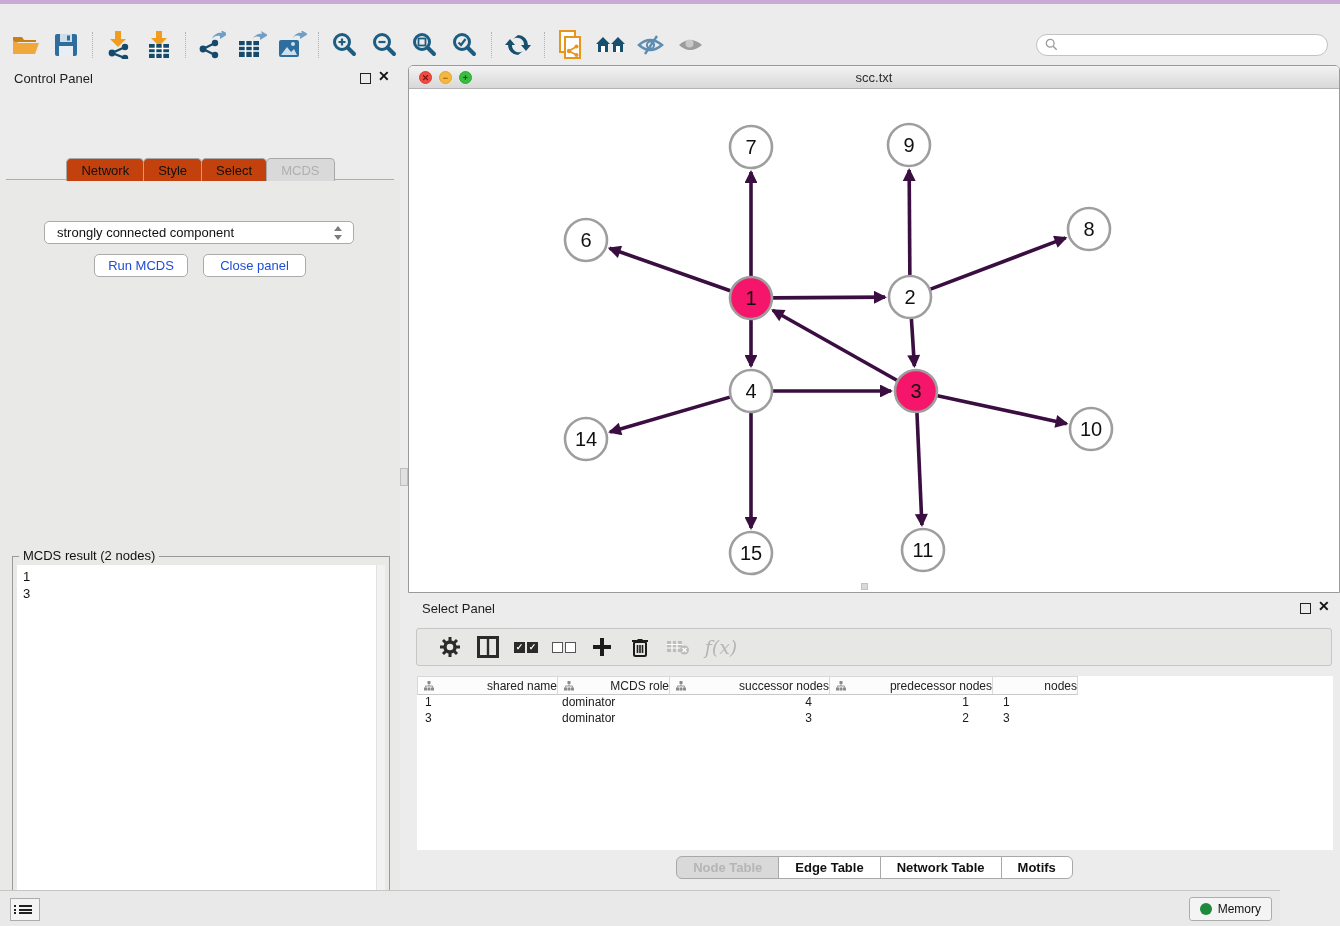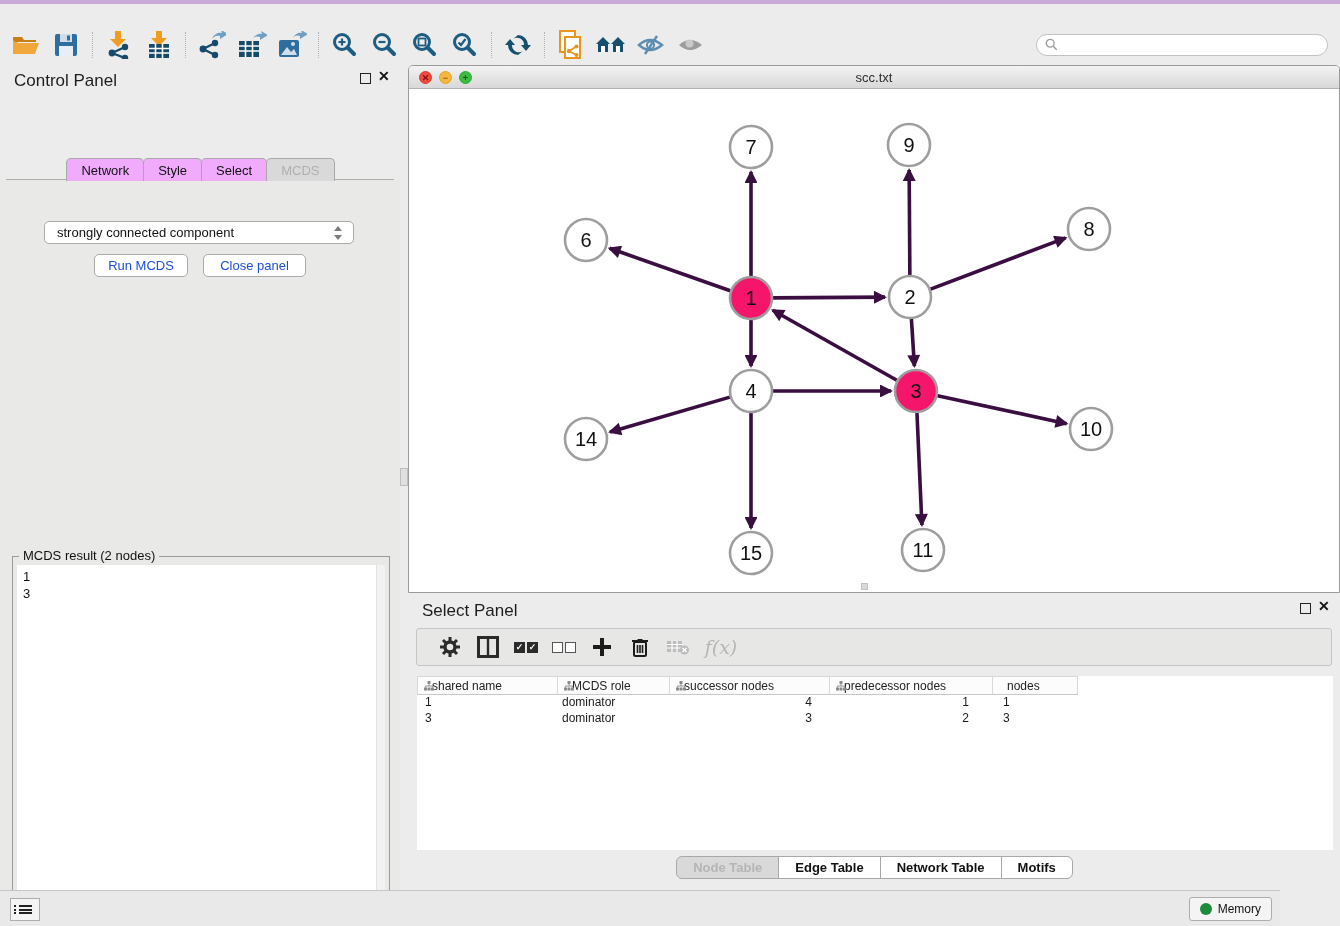--- a/index.html
+++ b/index.html
@@ -17,27 +17,27 @@
   .toolbar { position:absolute; left:0; top:28px; width:1340px; height:34px; background:#ececec; display:flex; align-items:center; }
   .tb-icon { width:40px; height:30px; display:flex; align-items:center; justify-content:center; position:relative; }
   .tb-sep { width:1px; height:26px; border-left:1px dotted #b2b2b2; margin:0 6px; }
   .search-wrap { margin-left:auto; margin-right:12px; position:relative; }
   .search-input { width:292px; height:22px; border:1px solid #c2c2c2; border-radius:12px; background:#ffffff; padding:0 8px 0 26px; font-size:12px; outline:none; color:#333; }
   .search-glass { position:absolute; left:9px; top:4px; width:13px; height:13px; }
 
   
   .cpanel { position:absolute; left:0; top:62px; width:400px; height:828px; background:#ececec; }
   .cpanel-header { position:absolute; left:0; top:0; width:400px; height:33px; }
-  .panel-title { position:absolute; left:14px; top:9px; font-size:17px; color:#1d1d1d; }
+  .panel-title { position:absolute; left:14px; top:9px; font-size:13px; color:#1d1d1d; }
   .float-box { position:absolute; top:11px; width:11px; height:11px; border:1.5px solid #222; background:transparent; }
   .close-x { position:absolute; top:6px; font-size:14px; font-weight:900; color:#111; }
   .cpanel-bodyline { position:absolute; left:6px; top:117px; width:388px; height:1px; background:#aeaeae; }
   .cpanel-body { position:absolute; left:0; top:118px; width:400px; height:760px; background:#e9e9e7; }
   .tabs-row { position:absolute; left:0; top:96px; width:400px; height:23px; display:flex; justify-content:center; }
-  .tab { height:23px; border:1px solid #a8a8a8; border-bottom:none; background:#f0abfc; font-size:13px; color:#111; display:flex; align-items:center; justify-content:center; padding:0 14px; margin-right:-1px; border-radius:5px 5px 0 0; position:relative; z-index:2; }
+  .tab { height:23px; border:1px solid #a8a8a8; border-bottom:none; background:#c2410c; font-size:13px; color:#111; display:flex; align-items:center; justify-content:center; padding:0 14px; margin-right:-1px; border-radius:5px 5px 0 0; position:relative; z-index:2; }
   .tab.inactive-gray { background:#d9d9d9; color:#b0b0b0; }
   .opt-label { position:absolute; left:0; width:400px; top:137px; text-align:center; font-size:13px; color:#111; }
   .select-box { position:absolute; left:44px; top:159px; width:310px; height:23px; background:#ffffff; border:1px solid #ababab; border-radius:5px; font-size:13px; color:#111; display:flex; align-items:center; padding-left:12px; }
   .select-stepper { position:absolute; right:9px; top:3px; width:11px; height:16px; }
   .step-up { position:absolute; left:1px; top:1px; width:0; height:0; border-left:4.5px solid transparent; border-right:4.5px solid transparent; border-bottom:5px solid #7c7c7c; }
   .step-down { position:absolute; left:1px; bottom:1px; width:0; height:0; border-left:4.5px solid transparent; border-right:4.5px solid transparent; border-top:5px solid #7c7c7c; }
   .cp-btn { position:absolute; top:192px; height:23px; background:#ffffff; border:1px solid #ababab; border-radius:5px; font-size:13px; color:#1d4ed8; display:flex; align-items:center; justify-content:center; }
   .result-fieldset { position:absolute; left:12px; top:494px; width:378px; height:380px; border:1px solid #9a9a9a; }
   .result-legend { position:absolute; left:6px; top:-9px; background:#e9e9e7; padding:0 4px; font-size:13px; color:#111; }
   .result-area { position:absolute; left:4px; top:8px; right:4px; bottom:4px; background:#ffffff; font-size:13px; color:#111; line-height:17px; padding:3px 6px; white-space:pre; overflow:hidden; }
@@ -61,21 +61,21 @@
   
   .tpanel { position:absolute; left:408px; top:595px; width:932px; height:295px; background:#ececec; }
   .tpanel-toolbar { position:absolute; left:8px; top:33px; width:916px; height:38px; background:#e7e7e5; border:1px solid #c6c6c6; border-radius:3px; display:flex; align-items:center; padding-left:14px; }
   .tt-icon { width:38px; height:30px; display:flex; align-items:center; justify-content:center; position:relative; }
   .chkbox { display:inline-block; width:11px; height:11px; margin:0 1px; }
   .chk-on { background:#2b2b2b; color:#fff; font-size:9px; line-height:11px; text-align:center; font-weight:bold; }
   .chk-off { border:1.5px solid #555; background:#fff; }
   .fx-label { font-family:"DejaVu Serif", serif; font-style:italic; font-size:19px; color:#b5b5b5; }
   .dtable { position:absolute; left:9px; top:81px; width:916px; height:174px; background:#ffffff; }
   .thead { display:flex; height:19px; }
-  .th { position:relative; background:#fcfcfc; border-right:1px solid #d8d8d8; border-top:1px solid #d8d8d8; border-bottom:1px solid #c9c9c9; font-size:12px; color:#222; display:flex; align-items:center; justify-content:flex-start;padding-left:14px; }
+  .th { position:relative; background:#fcfcfc; border-right:1px solid #d8d8d8; border-top:1px solid #d8d8d8; border-bottom:1px solid #c9c9c9; font-size:12px; color:#222; display:flex; align-items:center; justify-content:flex-end; }
   .th:first-child { border-left:1px solid #d8d8d8; }
   .th .h-icon { position:absolute; left:6px; top:4px; }
   .trow { display:flex; height:16px; font-size:12px; color:#1a1a1a; }
   .td { overflow:hidden; white-space:nowrap; }
   .bottom-tabs { position:absolute; left:0; right:0; top:261px; height:24px; display:flex; justify-content:center;text-align:right; }
   .btab { height:23px; border:1px solid #a8a8a8; background:#ffffff; font-size:13px; font-weight:bold; color:#111; display:flex; align-items:center; justify-content:center; padding:0 16px; margin-right:-1px; }
   .btab:first-child { border-radius:6px 0 0 6px; }
   .btab:last-child { border-radius:0 6px 6px 0; }
   .btab.sel { background:#d9d9d9; color:#b5b5b5; }
 

